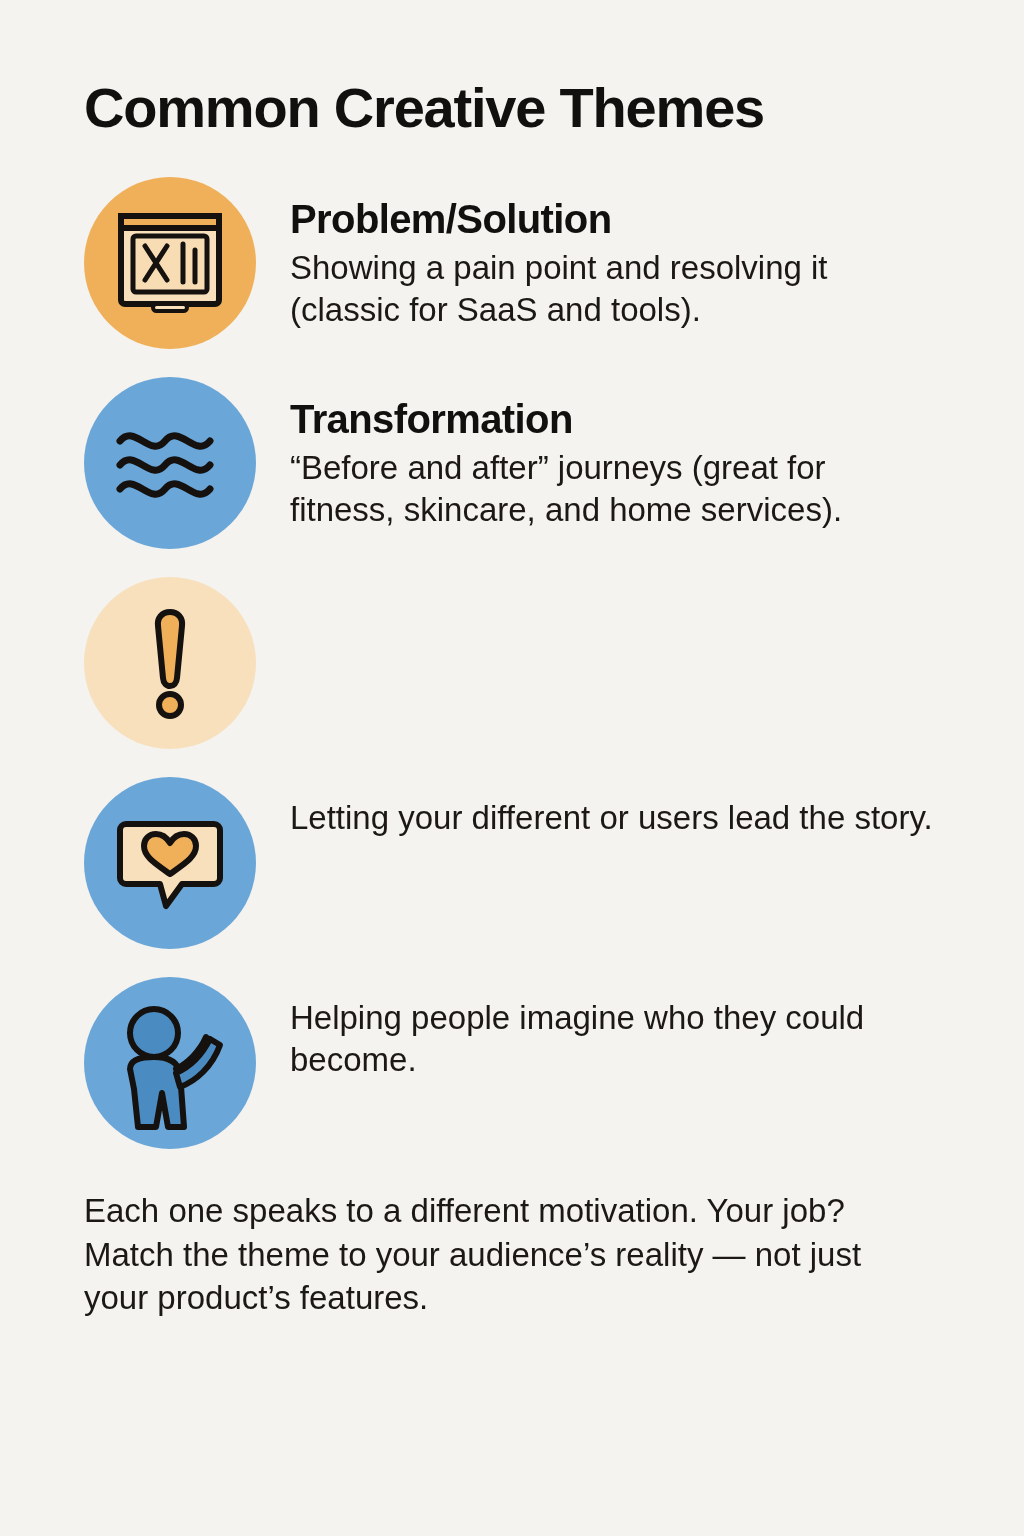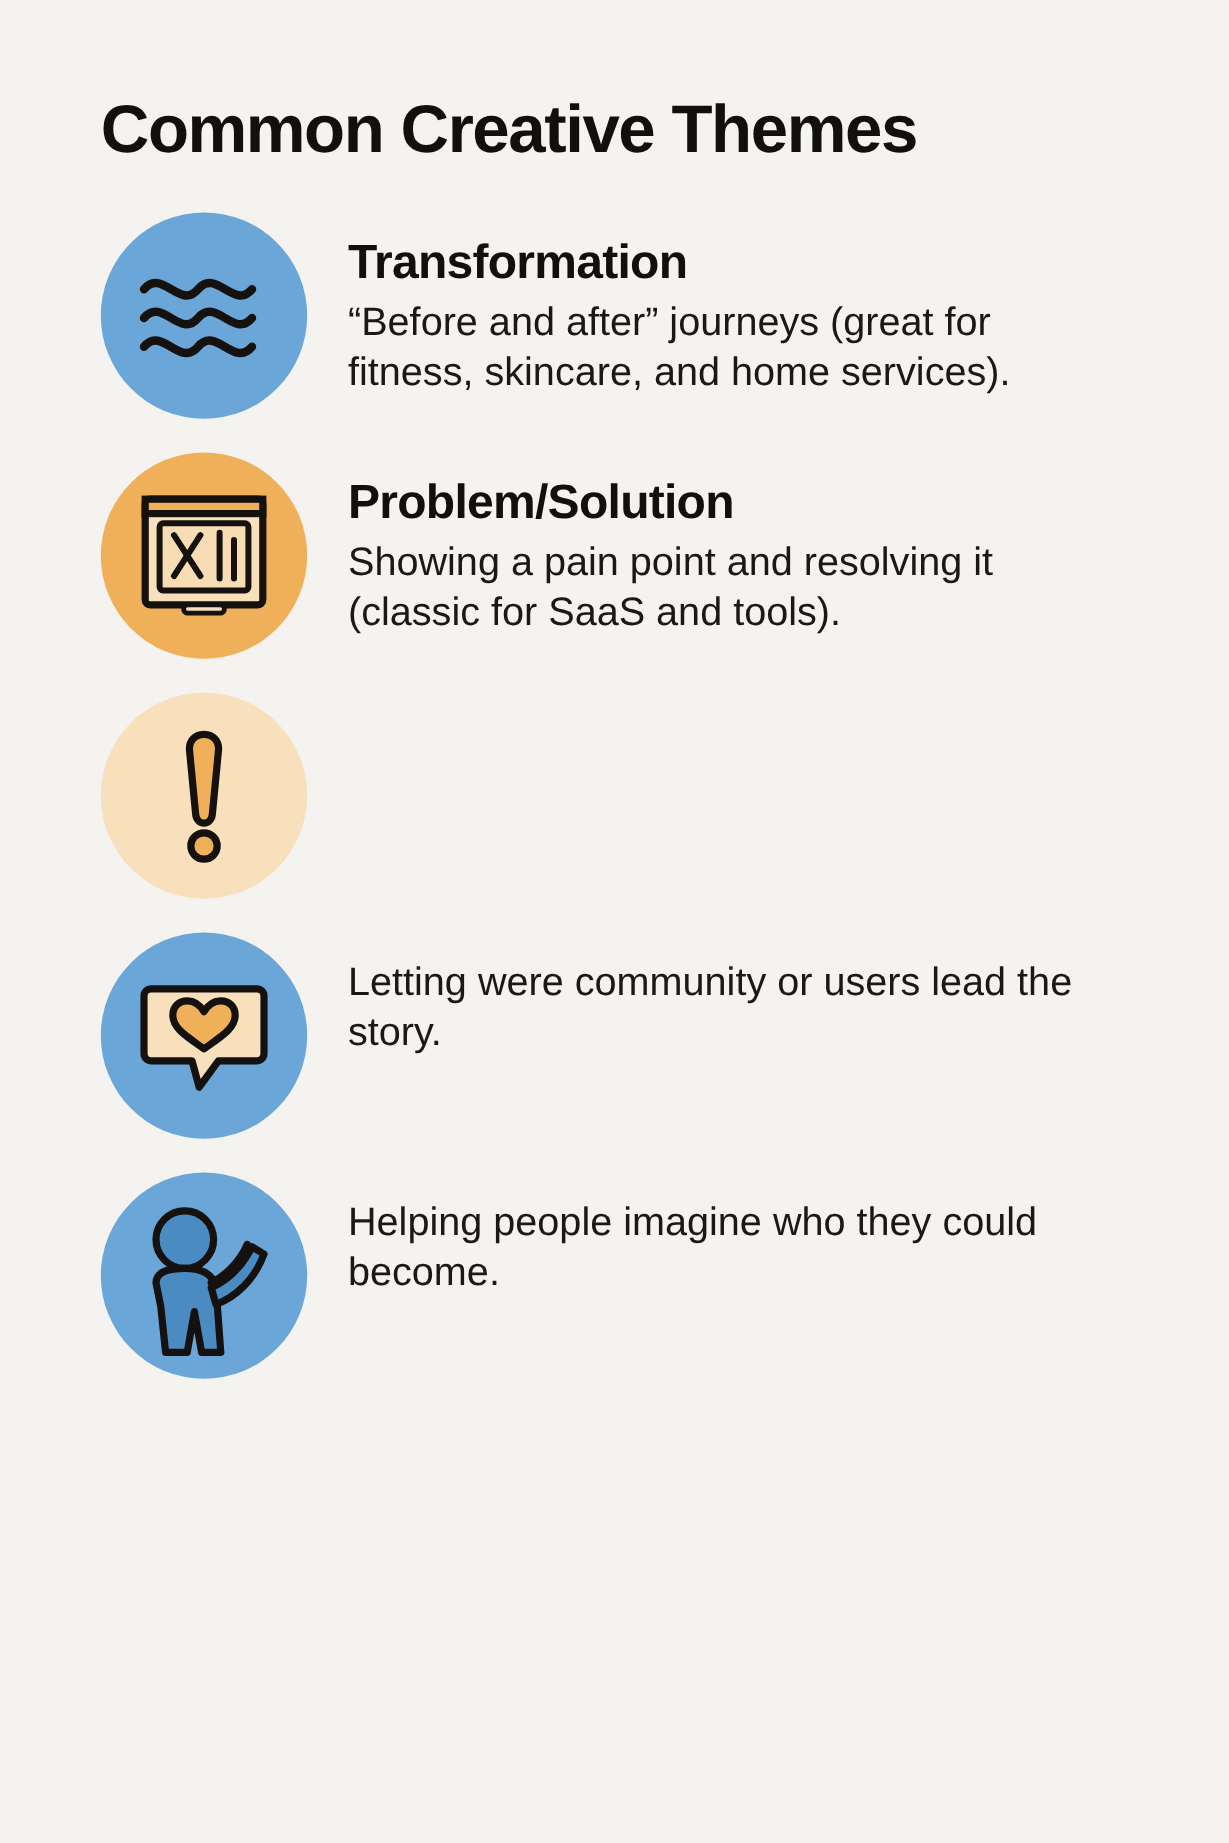--- a/index.html
+++ b/index.html
@@ -81,83 +81,84 @@
 </head>
 <body>
 
 <div class="page">
 
   <h1 class="title">Common Creative Themes</h1>
 
   <div class="items">
 
     <div class="item">
-      <div class="icon-wrap" style="background:#6ba6d8;">
-        <svg width="120" height="100" viewBox="0 0 120 100" fill="none" aria-hidden="true">
-          <path d="M10 28 C25 10, 40 46, 55 28 C70 10, 85 46, 100 28" stroke="#14110f" stroke-width="7" stroke-linecap="round" fill="none"></path>
-          <path d="M10 52 C25 34, 40 70, 55 52 C70 34, 85 70, 100 52" stroke="#14110f" stroke-width="7" stroke-linecap="round" fill="none"></path>
-          <path d="M10 76 C25 58, 40 94, 55 76 C70 58, 85 94, 100 76" stroke="#14110f" stroke-width="7" stroke-linecap="round" fill="none"></path>
-        </svg>
-      </div>
-      <div class="text-col">
-        <h2 class="item-title">Transformation</h2>
-        <p class="item-desc">“Before and after” journeys (great for fitness, skincare, and home services).</p>
-      </div>
-    </div>
-
-    <div class="item">
       <div class="icon-wrap" style="background:#f0b05a;">
         <svg width="122" height="122" viewBox="0 0 122 122" fill="none" aria-hidden="true">
           <rect x="12" y="14" width="98" height="88" rx="4" fill="#f8e0bc" stroke="#14110f" stroke-width="6"></rect>
           <rect x="12" y="14" width="98" height="12" fill="#f0b05a" stroke="#14110f" stroke-width="6"></rect>
           <rect x="24" y="34" width="74" height="56" rx="3" fill="#f7dcb4" stroke="#14110f" stroke-width="5"></rect>
           <path d="M36 44 L58 78" stroke="#14110f" stroke-width="5" stroke-linecap="round"></path>
           <path d="M58 44 L36 78" stroke="#14110f" stroke-width="5" stroke-linecap="round"></path>
           <path d="M74 42 L74 80" stroke="#14110f" stroke-width="5" stroke-linecap="round"></path>
           <path d="M86 48 L86 80" stroke="#14110f" stroke-width="5" stroke-linecap="round"></path>
           <rect x="44" y="102" width="34" height="7" rx="3.5" fill="#f8e0bc" stroke="#14110f" stroke-width="4"></rect>
         </svg>
       </div>
       <div class="text-col">
         <h2 class="item-title">Problem/Solution</h2>
         <p class="item-desc">Showing a pain point and resolving it (classic for SaaS and tools).</p>
+      </div>
+    </div>
+
+    <div class="item">
+      <div class="icon-wrap" style="background:#6ba6d8;">
+        <svg width="120" height="100" viewBox="0 0 120 100" fill="none" aria-hidden="true">
+          <path d="M10 28 C25 10, 40 46, 55 28 C70 10, 85 46, 100 28" stroke="#14110f" stroke-width="7" stroke-linecap="round" fill="none"></path>
+          <path d="M10 52 C25 34, 40 70, 55 52 C70 34, 85 70, 100 52" stroke="#14110f" stroke-width="7" stroke-linecap="round" fill="none"></path>
+          <path d="M10 76 C25 58, 40 94, 55 76 C70 58, 85 94, 100 76" stroke="#14110f" stroke-width="7" stroke-linecap="round" fill="none"></path>
+        </svg>
+      </div>
+      <div class="text-col">
+        <h2 class="item-title">Transformation</h2>
+        <p class="item-desc">“Before and after” journeys (great for fitness, skincare, and home services).</p>
       </div>
     </div>
 
     <div class="item">
       <div class="icon-wrap" style="background:#f8e0bc;">
         <svg width="80" height="118" viewBox="0 0 80 118" fill="none" aria-hidden="true">
           <path d="M40 8 C48 8, 53 14, 52 22 L47 74 C46.6 79, 43.6 82, 40 82 C36.4 82, 33.4 79, 33 74 L28 22 C27 14, 32 8, 40 8 Z" fill="#f0b05a" stroke="#14110f" stroke-width="6" stroke-linejoin="round"></path>
           <circle cx="40" cy="101" r="11" fill="#f0b05a" stroke="#14110f" stroke-width="6"></circle>
         </svg>
       </div>
     </div>
 
     <div class="item">
       <div class="icon-wrap" style="background:#6ba6d8;">
         <svg width="124" height="110" viewBox="0 0 124 110" fill="none" aria-hidden="true">
           <path d="M18 16 H106 A6 6 0 0 1 112 22 V70 A6 6 0 0 1 106 76 H74 L58 98 L52 76 H18 A6 6 0 0 1 12 70 V22 A6 6 0 0 1 18 16 Z" fill="#f8e0bc" stroke="#14110f" stroke-width="6" stroke-linejoin="round"></path>
           <path d="M62 66 C48 56, 36 49, 36 38 C36 31, 41 26, 48 26 C54 26, 59 30, 62 35 C65 30, 70 26, 76 26 C83 26, 88 31, 88 38 C88 49, 76 56, 62 66 Z" fill="#f0b05a" stroke="#14110f" stroke-width="6" stroke-linejoin="round"></path>
         </svg>
       </div>
       <div class="text-col">
-        <p class="item-desc">Letting were community or users lead the story.</p>
+        <p class="item-desc">Letting your different or users lead the story.</p>
       </div>
     </div>
 
     <div class="item">
       <div class="icon-wrap" style="background:#6ba6d8;overflow:hidden;">
         <svg width="172" height="172" viewBox="0 0 172 172" fill="none" aria-hidden="true">
           <circle cx="70" cy="56" r="24" fill="#4a8bc2" stroke="#14110f" stroke-width="6"></circle>
           <path d="M46 92 C46 84, 54 80, 70 80 C86 80, 94 86, 96 96 L100 150 L84 150 L78 116 L72 150 L54 150 L50 112 Z" fill="#4a8bc2" stroke="#14110f" stroke-width="6" stroke-linejoin="round"></path>
           <path d="M92 92 C104 86, 116 74, 122 60" stroke="#14110f" stroke-width="6" stroke-linecap="round" fill="none"></path>
           <path d="M92 96 C106 90, 118 78, 126 62 L136 68 C128 90, 112 104, 96 110 Z" fill="#4a8bc2" stroke="#14110f" stroke-width="6" stroke-linejoin="round"></path>
         </svg>
       </div>
       <div class="text-col">
         <p class="item-desc">Helping people imagine who they could become.</p>
       </div>
     </div>
 
   </div>
 
+  <p class="footer">Each one speaks to a different motivation. Your job? Match the theme to your audience’s reality — not just your product’s features.</p>
 
 </div>
 
 </body></html>

